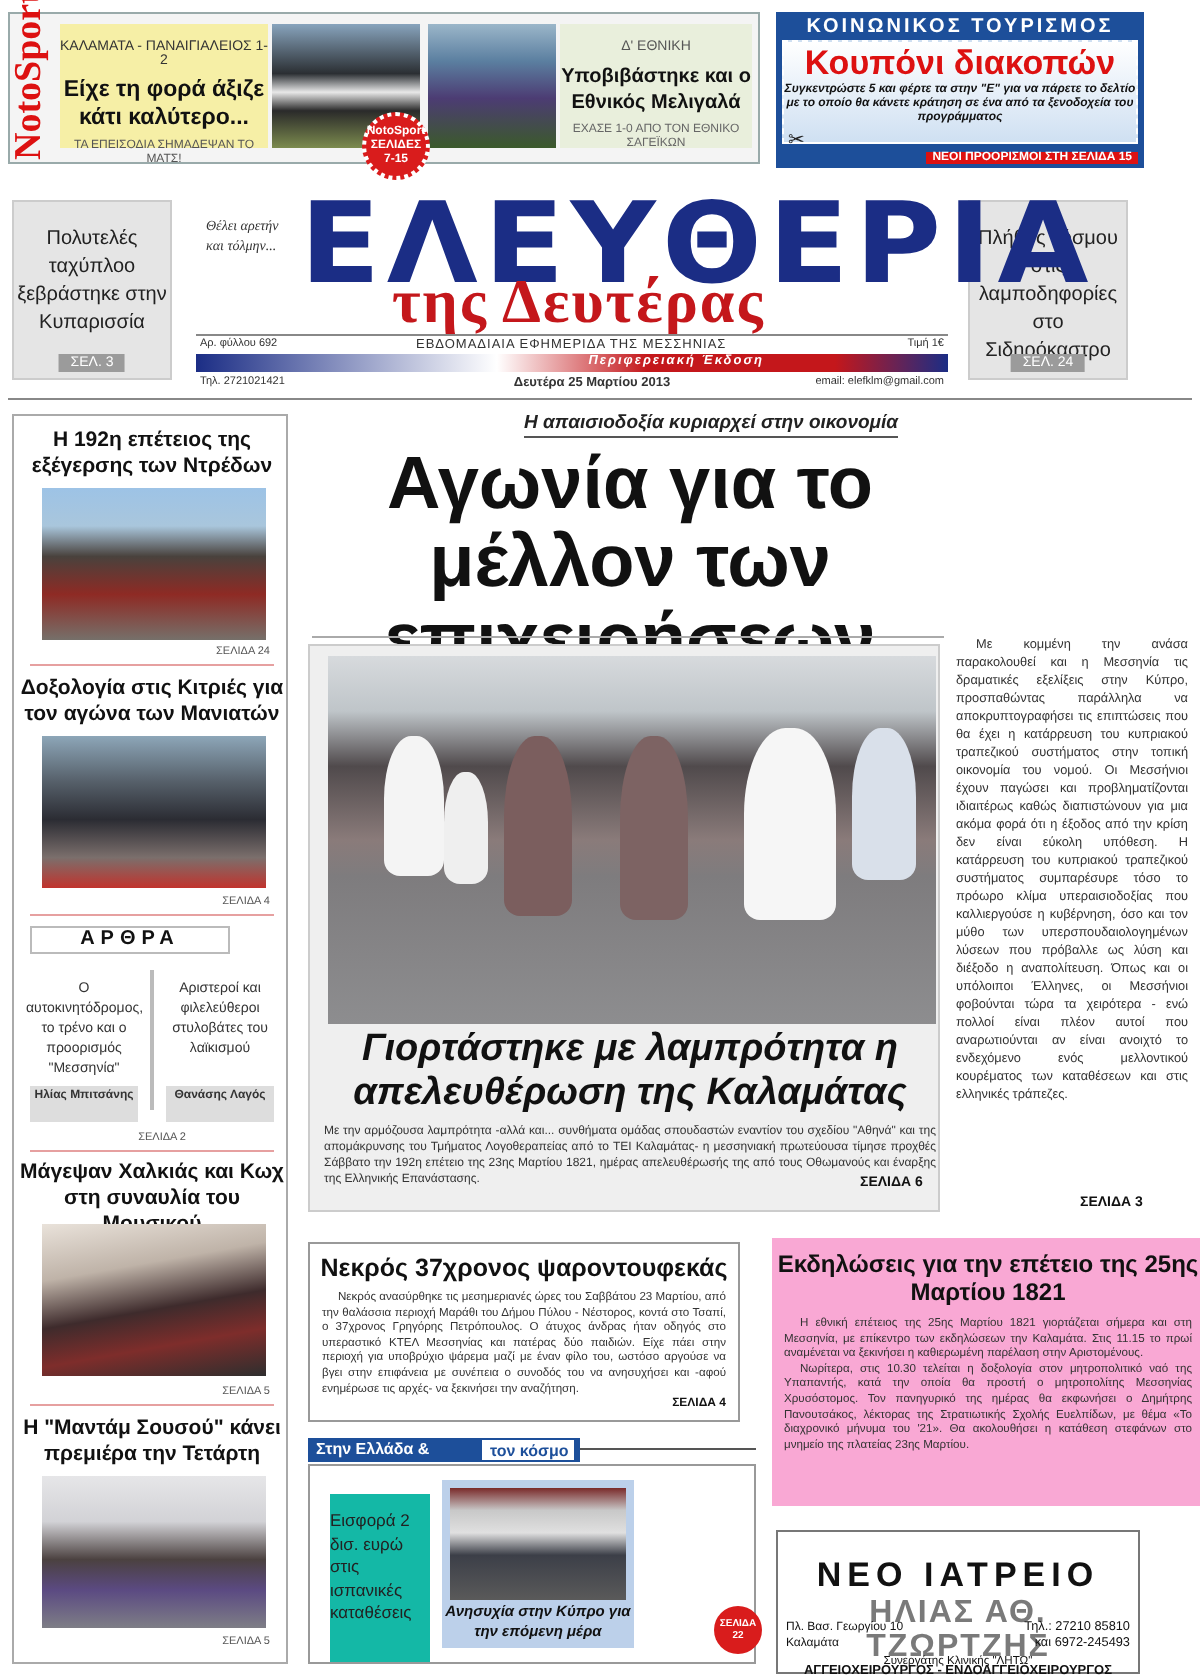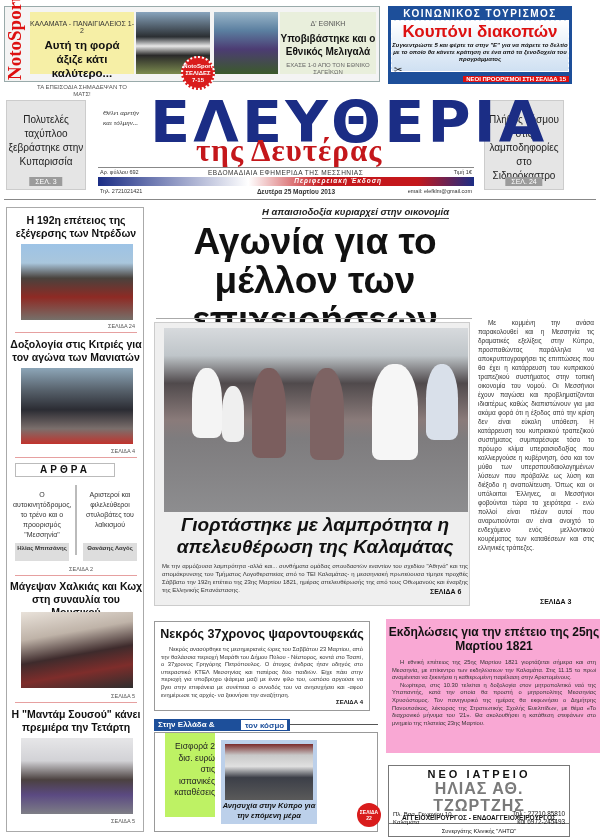--- a/index.html
+++ b/index.html
@@ -71,48 +71,48 @@
 #rpg{left:540px;top:598px;font-size:7px;font-weight:bold}
 
 #nekros{left:154px;top:621px;width:216px;height:90px;border:1px solid #999}
 #nekros .h{font-weight:bold;font-size:12.5px;text-align:center;margin-top:5px}
 #nekros .b{font-size:5.8px;line-height:7.6px;color:#333;margin:5px 6px 0 6px;text-align:justify;text-indent:8px}
 #nekros .pg{position:absolute;right:6px;bottom:5px;font-size:6px;font-weight:bold}
 #world-tab{left:154px;top:719px;width:136px;height:12px;background:#1d4f9a;color:#fff;font-size:8px;font-weight:bold;padding-left:4px;line-height:12px}
 #world-tab2{left:240px;top:719px;width:48px;height:12px;background:#fff;color:#1d4f9a;font-size:8px;font-weight:bold;line-height:11px;border:1px solid #1d4f9a;padding-left:4px}
 #world-line{left:290px;top:724px;width:88px;height:1px;background:#555}
 #world{left:154px;top:732px;width:224px;height:100px;border:1px solid #999}
-.wbox{position:absolute;top:0;height:84px;background:#bef264;text-align:right;font-size:8.5px;line-height:11.5px;color:#222;padding-top:8px}
+.wbox{position:absolute;top:14px;height:84px;background:#14b8a6;text-align:left;font-size:8.5px;line-height:11.5px;color:#222;padding-top:8px}
 #w1{left:10px;width:50px}
 #w3{left:168px;width:48px}
 #w2{left:66px;top:7px;width:96px;height:84px;background:#bcd0ea}
 #w2img{left:70px;top:11px;width:88px;height:56px;background:linear-gradient(180deg,#7a2a2a 0%,#c8c8c8 20%,#e0e0e0 40%,#3c3f48 60%,#5a5a5a 100%)}
 #w2cap{left:66px;top:68px;width:96px;text-align:center;font-size:7.5px;line-height:9.5px;font-weight:bold;font-style:italic;color:#111}
 #w-badge{left:202px;top:70px;width:24px;height:24px;border-radius:50%;background:#d91c1c;color:#fff;font-size:5px;line-height:6px;text-align:center;padding-top:6px;font-weight:bold}
 
 #ekdil{left:386px;top:619px;width:216px;height:134px;background:#f9a8d4;}
 #ekdil .h{font-weight:bold;font-size:12px;text-align:center;line-height:14px;margin-top:6px}
 #ekdil .b{font-size:5.8px;line-height:7.6px;color:#333;margin:6px 6px 0 6px;text-align:justify;text-indent:8px}
 #doctor{left:388px;top:765px;width:182px;height:72px;border:1px solid #777;text-align:center}
-#doctor .t1{font-size:11px;font-weight:bold;letter-spacing:3px;margin-top:2px}
+#doctor .t1{font-size:17px;font-weight:bold;letter-spacing:3px;margin-top:12px}
 #doctor .t2{font-size:16px;font-weight:bold;color:#7a7a7a;letter-spacing:1px;line-height:17px}
 #doctor .t3{font-size:6.5px;font-weight:bold;border-bottom:1px solid #777;padding-bottom:2px}
 #doctor .l{position:absolute;left:4px;font-size:6px;line-height:8px;text-align:left}
 #doctor .r{position:absolute;right:4px;font-size:6.4px;line-height:8px;text-align:right}
 #doctor .c{position:absolute;left:0;width:100%;bottom:2px;font-size:5.8px;text-align:center}
 </style>
 </head>
 <body>
 
 <div id="sport" class="abs"></div>
 <div id="notosport" class="abs">NotoSport</div>
 <div class="abs" style="left:4px;top:6px;width:376px;height:76px">
   <div id="sp1" class="sp-box">
     <div class="kicker">ΚΑΛΑΜΑΤΑ - ΠΑΝΑΙΓΙΑΛΕΙΟΣ 1-2</div>
-    <div class="hl">Αυτή τη φορά άξιζε κάτι καλύτερο...</div>
+    <div class="hl">Είχε τη φορά άξιζε κάτι καλύτερο...</div>
     <div class="sub">ΤΑ ΕΠΕΙΣΟΔΙΑ ΣΗΜΑΔΕΨΑΝ ΤΟ ΜΑΤΣ!</div>
   </div>
   <div id="sp-photo1" class="photo"></div>
   <div id="sp-photo2" class="photo"></div>
   <div id="sp2" class="sp-box">
     <div class="kicker">Δ' ΕΘΝΙΚΗ</div>
     <div class="hl">Υποβιβάστηκε και ο Εθνικός Μελιγαλά</div>
     <div class="sub">ΕΧΑΣΕ 1-0 ΑΠΟ ΤΟΝ ΕΘΝΙΚΟ ΣΑΓΕΪΚΩΝ</div>
   </div>
 </div>

